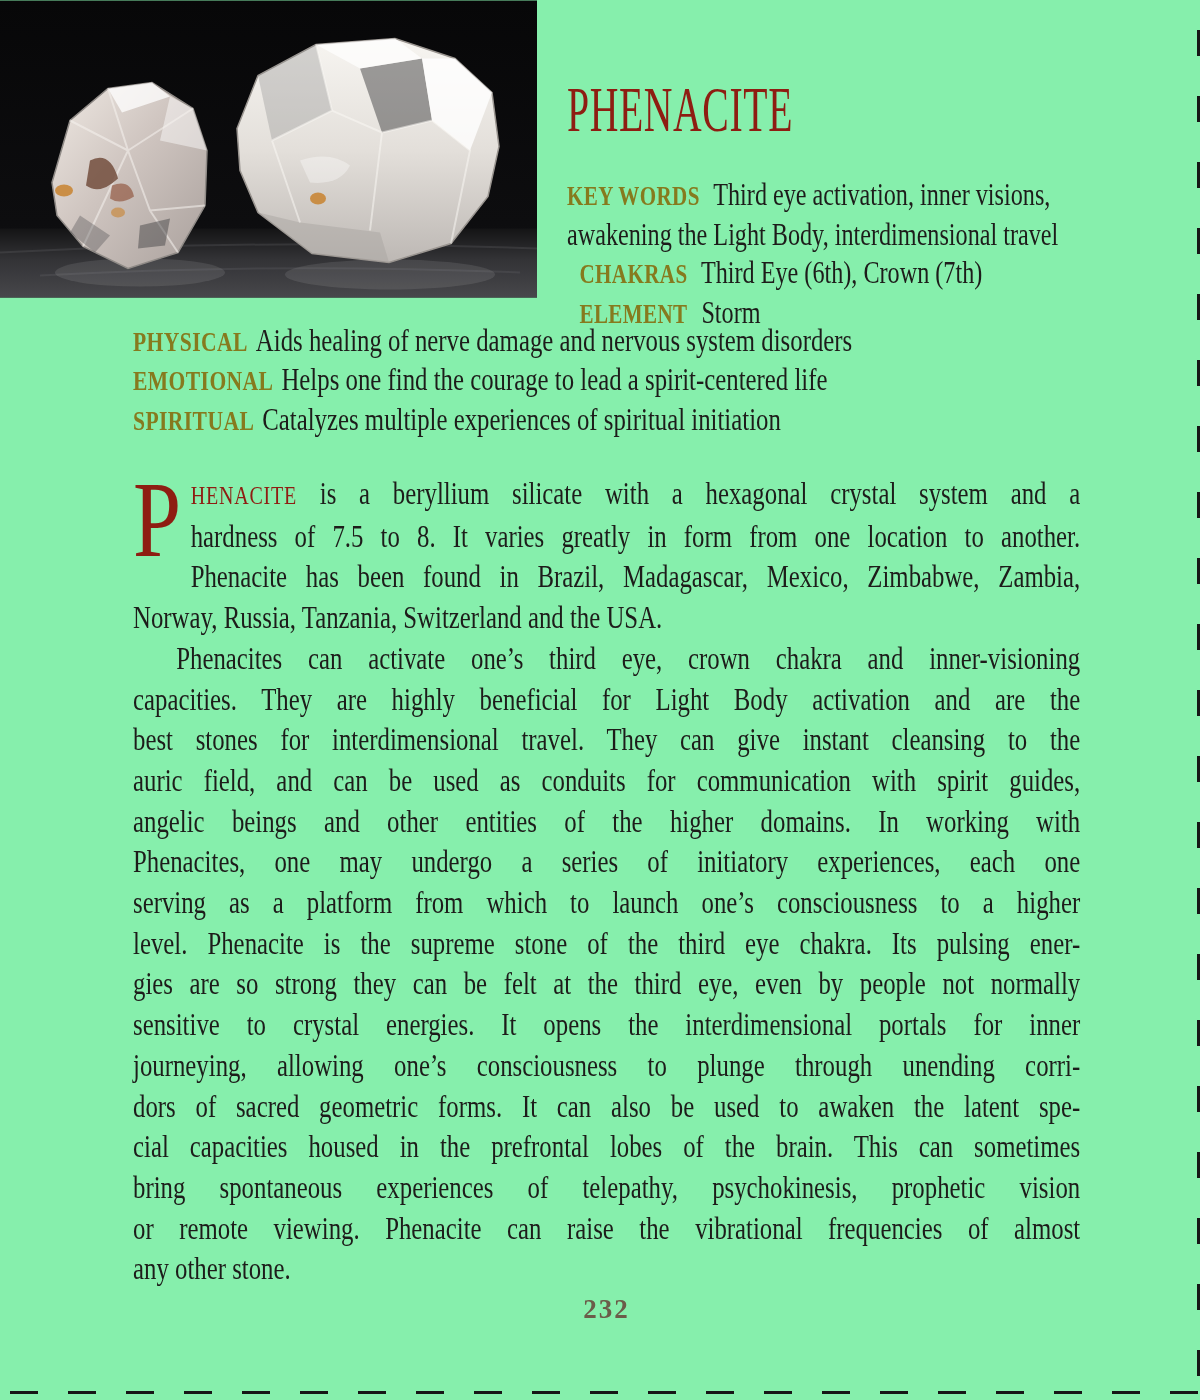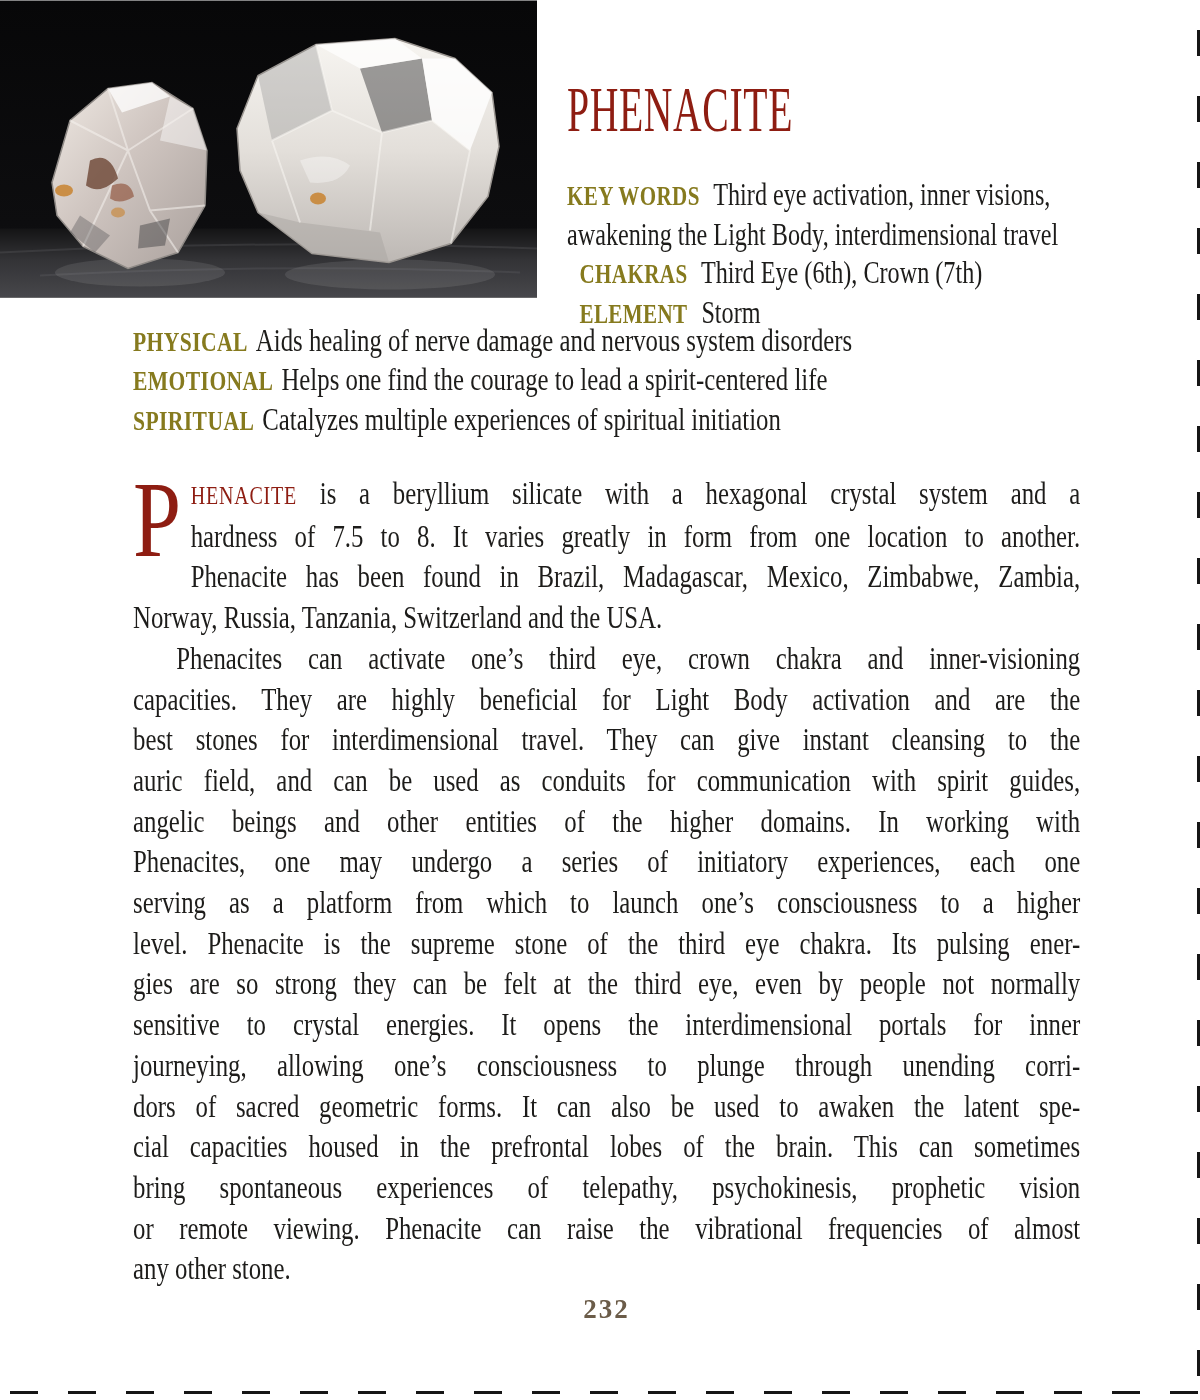--- a/index.html
+++ b/index.html
@@ -1,18 +1,18 @@
 <!DOCTYPE html>
 <html><head>
 <meta charset="utf-8">
 <style>
   * { margin:0; padding:0; box-sizing:border-box; }
   html,body { background:#e8e8e8; }
   .page {
-    position:relative; width:1200px; height:1400px; background:#ffffff;
+    position:relative; width:1200px; height:1400px; background:#86efac;
     font-family:"Liberation Serif", serif; color:#1d1c1a; overflow:hidden;padding-left:44px;
   }
   
   .photo { position:absolute; left:0; top:0; width:537px; height:298px; display:block; }
   
   .title {
     position:absolute; left:567px; top:78px;
     font-size:64px; line-height:1; color:#8e1d12; letter-spacing:1px; white-space:nowrap;
     transform:scaleX(0.62); transform-origin:left top; font-weight:400;
   }

